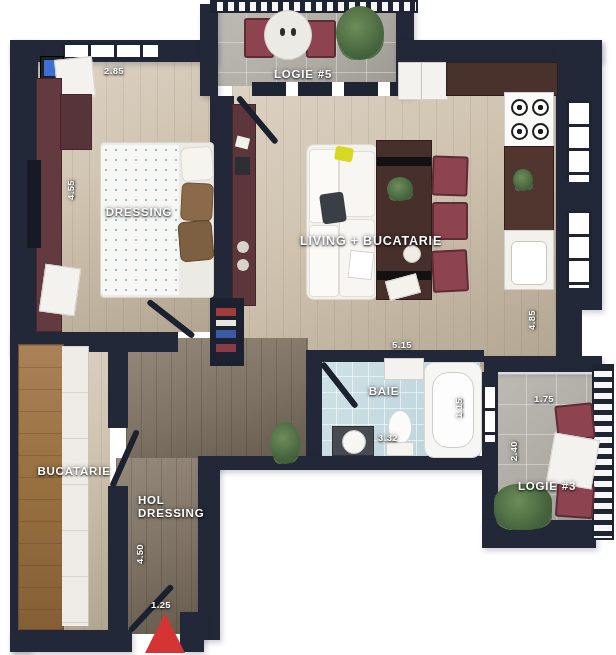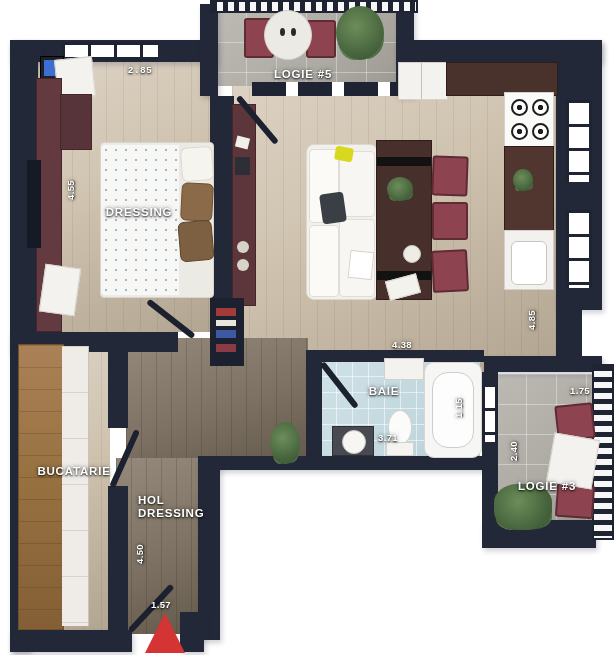--- a/index.html
+++ b/index.html
@@ -186,32 +186,33 @@
 
   <div class="wood-plank-v" style="left:18px;top:344px;width:44px;height:284px;border:1px solid #6e502c;"></div>
   <div class="abs" style="left:62px;top:346px;width:26px;height:280px;background:repeating-linear-gradient(to bottom,#d8d4cd 0 1px,rgba(0,0,0,0) 1px 46px),#efece7;border-right:1px solid #c8c4bc;"></div>
   <div class="door-leaf" style="left:112px;top:484px;width:62px;transform:rotate(-66deg);"></div>
   <div class="plant" style="left:270px;top:422px;width:30px;height:42px;"></div>
   <div class="door-leaf" style="left:130px;top:628px;width:62px;transform:rotate(-47deg);"></div>
   <div class="triangle" style="left:145px;top:613px;"></div>
 
   <div class="lbl room-lbl" style="left:303px;top:74px;">LOGIE #5</div>
   <div class="lbl room-lbl" style="left:139px;top:212px;">DRESSING</div>
+  <div class="lbl room-lbl" style="left:371px;top:241px;font-size:12.5px;">LIVING + BUCATARIE</div>
   <div class="lbl room-lbl" style="left:384px;top:391px;">BAIE</div>
   <div class="lbl room-lbl" style="left:547px;top:486px;">LOGIE #3</div>
   <div class="lbl room-lbl" style="left:74px;top:471px;">BUCATARIE</div>
   <div class="lbl hol-lbl" style="left:138px;top:494px;">
     <div>HOL</div>
     <div>DRESSING</div>
   </div>
 
-  <div class="lbl dim" style="left:140px;top:70px;font-family:Liberation Mono, monospace;">2.85</div>
+  <div class="lbl dim" style="left:114px;top:70px;">2.85</div>
   <div class="lbl dim vert" style="left:70px;top:190px;">4.55</div>
-  <div class="lbl dim" style="left:402px;top:344px;">4.38</div>
+  <div class="lbl dim" style="left:402px;top:344px;">5.15</div>
   <div class="lbl dim vert" style="left:531px;top:320px;">4.85</div>
-  <div class="lbl dim" style="left:388px;top:437px;">3.71</div>
+  <div class="lbl dim" style="left:388px;top:437px;">3.32</div>
   <div class="lbl dim vert" style="left:458px;top:408px;">1.15</div>
-  <div class="lbl dim" style="left:544px;top:390px;margin-left:36px;">1.75</div>
+  <div class="lbl dim" style="left:544px;top:398px;">1.75</div>
   <div class="lbl dim vert" style="left:513px;top:451px;">2.40</div>
   <div class="lbl dim vert" style="left:139px;top:554px;">4.50</div>
-  <div class="lbl dim" style="left:161px;top:604px;">1.57</div>
+  <div class="lbl dim" style="left:161px;top:604px;">1.25</div>
 
 </div>
 
 </body></html>

